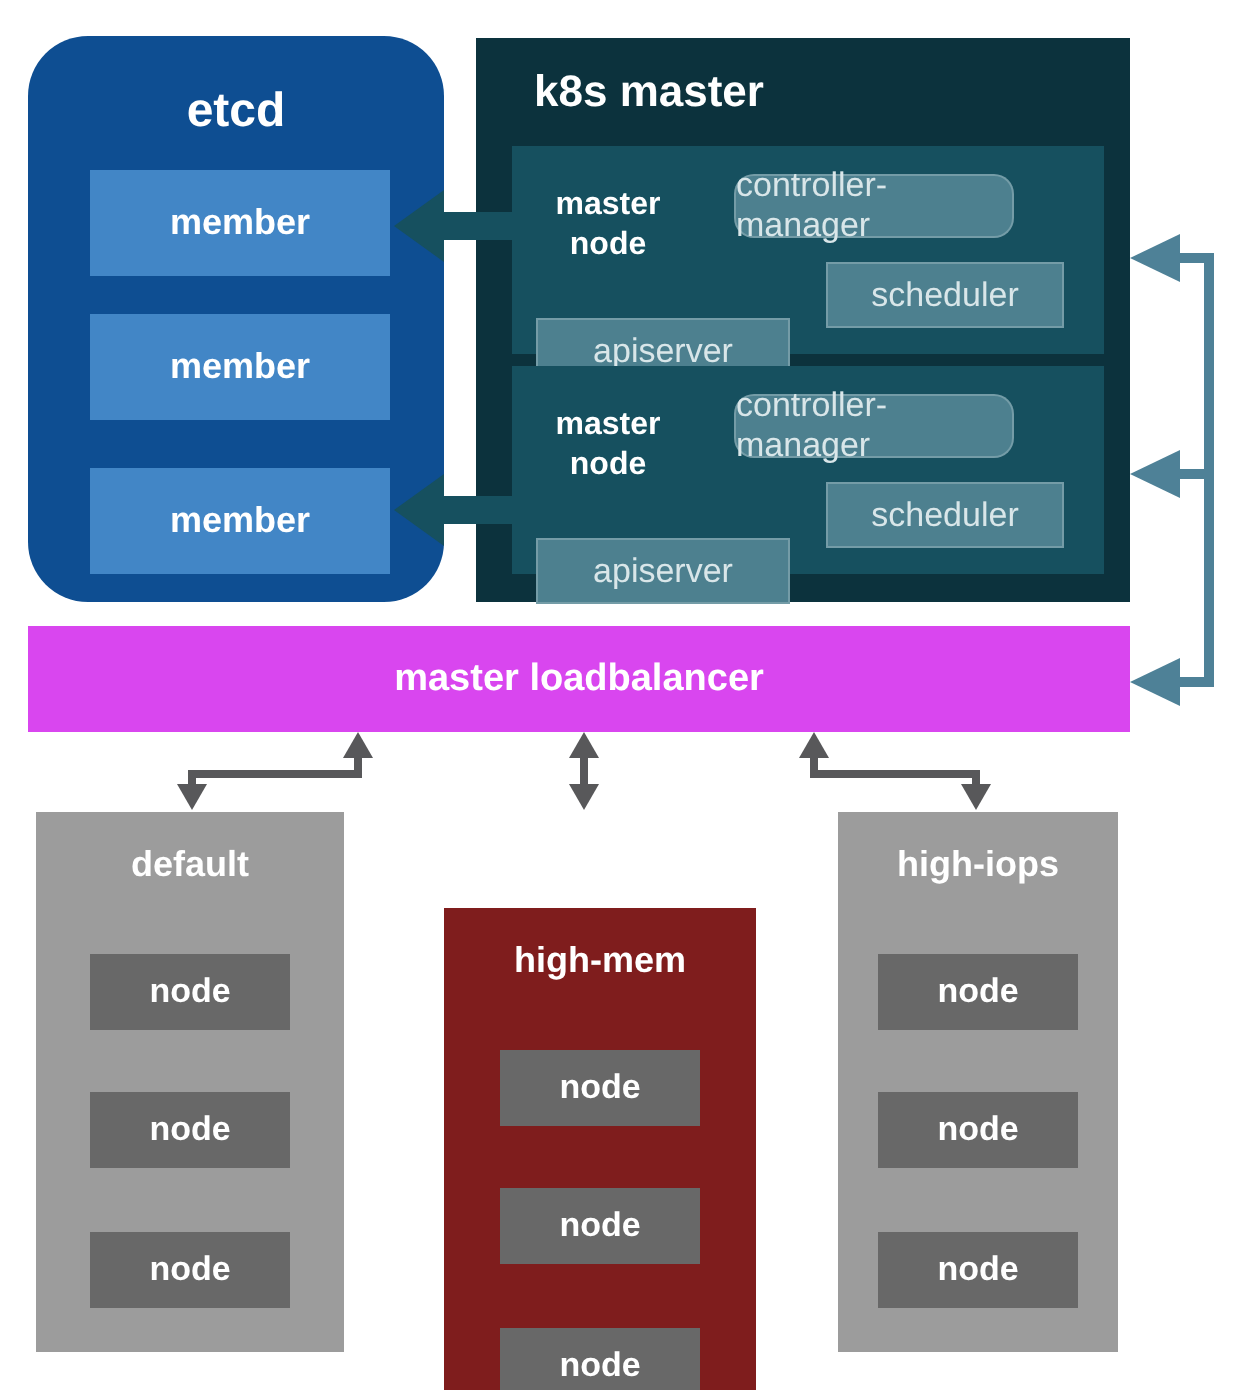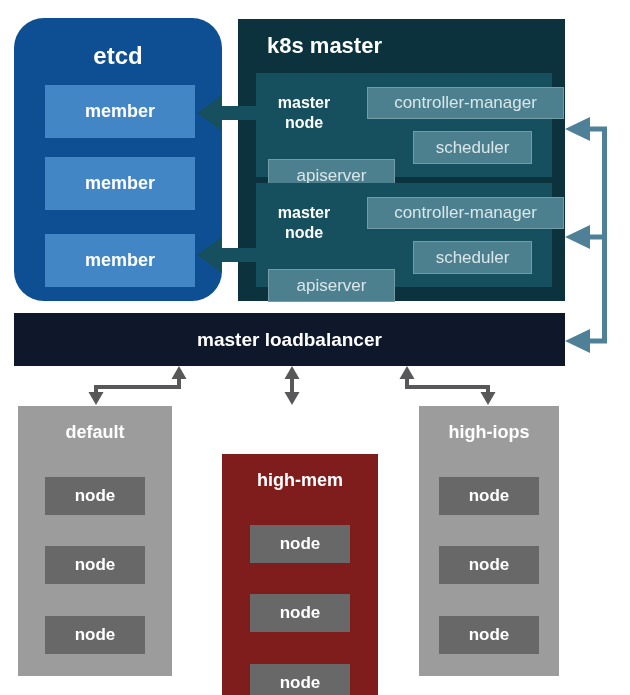--- a/index.html
+++ b/index.html
@@ -17,21 +17,21 @@
   .member.m2{top:216px;}
 
   
   .k8s-box{left:238px;top:19px;width:327px;height:282px;background:#0c323d;}
   .k8s-title{left:29px;top:14px;color:#fff;font-size:22px;font-weight:bold;}
   .mnode{left:18px;width:296px;height:104px;background:#16505f;}
   .mnode.n0{top:54px;}
   .mnode.n1{top:164px;}
   .mn-label{left:8px;top:20px;width:80px;text-align:center;color:#fff;font-size:16px;font-weight:bold;line-height:1.25;}
   .comp{background:#4d808f;color:#d9e6e9;font-size:17px;border:1px solid rgba(255,255,255,0.22);box-sizing:border-box;}
-  .comp.cm{left:111px;top:14px;width:197px;height:32px;}
+  .comp.cm{left:111px;top:14px;width:140px;height:32px;border-radius:10px;}
   .comp.api{left:12px;top:42px;width:127px;height:33px;margin-top:44px;}
   .comp.sched{left:157px;top:58px;width:119px;height:33px;}
 
   
   .lb-box{left:14px;top:313px;width:551px;height:53px;background:#0aa3da;color:#fff;font-size:19px;font-weight:bold;}
 
   
   .pool{top:406px;height:270px;background:#9c9c9c;}
   .pool.p0{left:18px;width:154px;}
   .pool.p1{left:222px;width:156px;}
@@ -68,21 +68,21 @@
     </div>
 
     <div class="abs mnode n1" style="background-color: rgb(22, 80, 95);">
       <div class="abs mn-label">master node</div>
       <div class="abs flexc comp cm">controller-manager</div>
       <div class="abs flexc comp api">apiserver</div>
       <div class="abs flexc comp sched">scheduler</div>
     </div>
   </div>
 
-  <div class="abs flexc lb-box" style="background-color: #0f172a;">master loadbalancer</div>
+  <div class="abs flexc lb-box" style="background-color: #d946ef;">master loadbalancer</div>
 
   <div class="abs pool p0" style="background-color: rgb(156, 156, 156);">
     <div class="abs pool-title">default</div>
     <div class="abs flexc pnode k0" style="background-color: rgb(104, 104, 104);">node</div>
     <div class="abs flexc pnode k1" style="background-color: rgb(104, 104, 104);">node</div>
     <div class="abs flexc pnode k2" style="background-color: rgb(104, 104, 104);">node</div>
   </div>
 
   <div class="abs pool p1" style="background-color: #7f1d1d; margin-top: 48px;">
     <div class="abs pool-title">high-mem</div>

